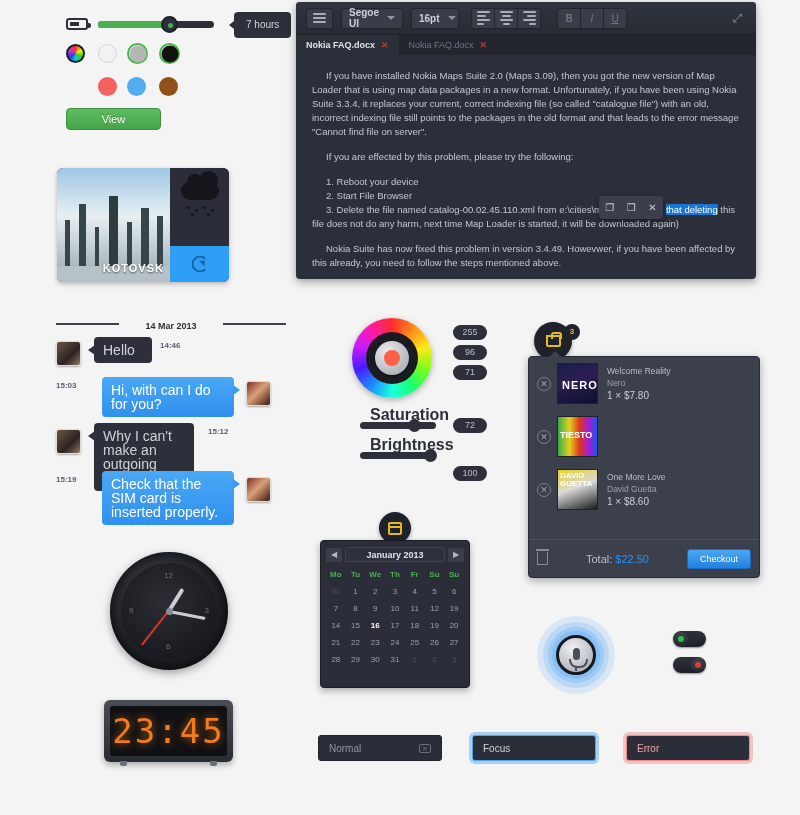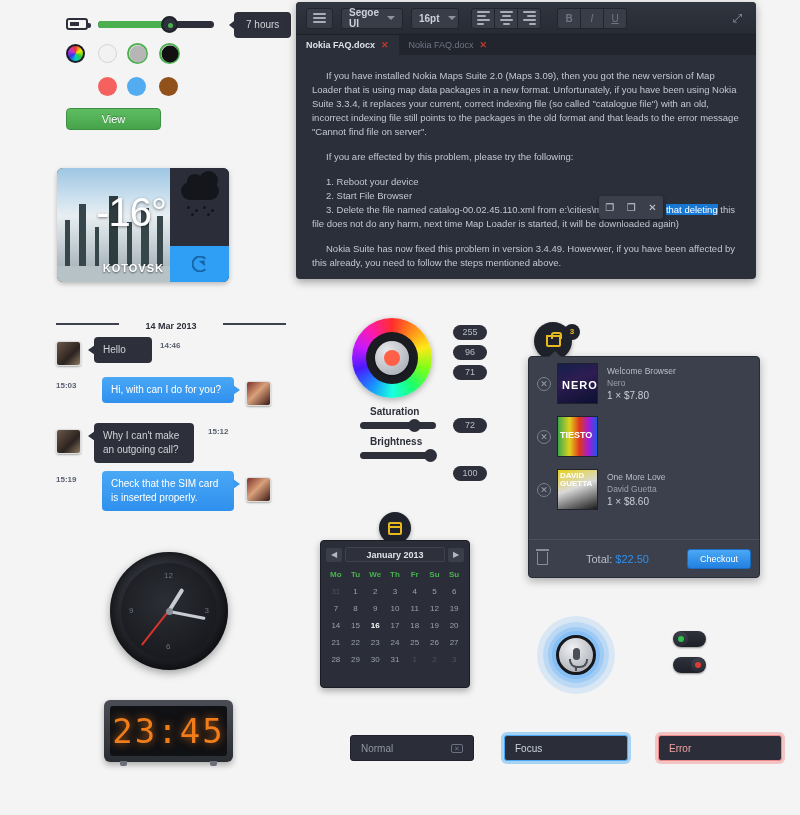--- a/index.html
+++ b/index.html
@@ -138,21 +138,21 @@
   .chat-date span{ font-size:9px; font-weight:bold; color:#2d303a; }
   .chat-row{ position:absolute; width:100%; }
   .avatar{
     position:absolute; width:25px; height:25px; border-radius:3px;
     border:1px solid #ddd; box-shadow:0 1px 2px rgba(0,0,0,.3); overflow:hidden;
   }
   .avatar.a1{ background:linear-gradient(135deg,#6b5848,#2c2320 60%,#8c7a60); }
   .avatar.a2{ background:linear-gradient(135deg,#7d2e28,#d9a07a 45%,#3a1814); }
   .bubble{
     position:absolute; padding:6px 9px; border-radius:4px;
-    font-size:10px; line-height:14px; max-width:150px;
+    font-size:14px; line-height:14px; max-width:150px;
   }
   .bubble.dark{ background:#2d303a; color:#cfd2d8; }
   .bubble.blue{ background:linear-gradient(#4aa8f5,#2f90ee); color:#fff; }
   .bubble.dark::before{
     content:''; position:absolute; left:-6px; top:8px;
     border-top:5px solid transparent; border-bottom:5px solid transparent;
     border-right:7px solid #2d303a;
   }
   .bubble.blue::after{
     content:''; position:absolute; right:-6px; top:8px;
@@ -265,21 +265,21 @@
     z-index:2; box-shadow:0 1px 3px rgba(0,0,0,.5);
   }
   .wheel-knob::after{
     content:''; position:absolute; left:9px; top:9px; width:16px;height:16px;
     border-radius:50%; background:#ff6047;
   }
   .pill{
     position:absolute; width:34px; height:15px; background:#2d303a; border-radius:8px;
     color:#b9bdc7; font-size:9px; text-align:center; line-height:15px;
   }
-  .ps-label{ position:absolute; font-size:10px; font-weight:bold; color:#2d303a; }
+  .ps-label{ position:absolute; font-size:16px; font-weight:bold; color:#2d303a; }
   .ps-track{ position:absolute; height:7px; background:#2d303a; border-radius:4px; width:76px; }
   .ps-knob{ position:absolute; width:13px; height:13px; background:#2d303a; border-radius:50%; top:-3px; }
 
   
   #calendar-widget{ left:320px; top:512px; width:150px; height:180px; }
   .cal-badge{
     position:absolute; left:50%; margin-left:-16px; top:0; width:32px; height:32px;
     border-radius:50%; background:#1f222b; display:flex; align-items:center; justify-content:center;
     box-shadow:0 2px 4px rgba(0,0,0,.3);
   }
@@ -382,21 +382,21 @@
   }
   .toggle .thumb{
     position:absolute; top:1px; width:14px; height:14px; border-radius:50%;
     background:linear-gradient(#3e424d,#272a33);
   }
   .toggle .dot{ position:absolute; left:4px; top:4px; width:6px; height:6px; border-radius:50%; }
 
   
   .field{
     position:absolute; height:26px; background:#2b2e38; border-radius:3px;
-    display:flex; align-items:center; padding:0 10px; font-size:10px; color:#8f95a3;margin-left:32px;
+    display:flex; align-items:center; padding:0 10px; font-size:10px; color:#8f95a3;
   }
   #field-normal{ left:318px; top:735px; width:124px; border:1px solid #1f222a; }
   #field-focus{ left:472px; top:735px; width:124px; border:1px solid #4aa8f5;
                 box-shadow:0 0 0 3px rgba(74,168,245,.45); color:#cdd2dc; }
   #field-error{ left:626px; top:735px; width:124px; border:1px solid #f08a8a;
                 box-shadow:0 0 0 3px rgba(240,138,138,.45); color:#f0a3a3; }
   .clear-icon{
     margin-left:auto; width:12px; height:9px; border:1px solid #6b7180; border-radius:2px;
     font-size:7px; color:#6b7180; text-align:center; line-height:7px;
   }
@@ -434,21 +434,20 @@
 <div class="abs" id="weather-widget">
   <div class="weather-photo">
     <div class="tree" style="left:8px;width:5px;height:62px"></div>
     <div class="tree" style="left:22px;width:7px;height:78px"></div>
     <div class="tree" style="left:38px;width:4px;height:55px"></div>
     <div class="tree" style="left:52px;width:9px;height:86px;background:#2e3c40"></div>
     <div class="tree" style="left:70px;width:5px;height:60px"></div>
     <div class="tree" style="left:84px;width:8px;height:74px"></div>
     <div class="tree" style="left:100px;width:6px;height:66px"></div>
     <div class="tree" style="left:0;bottom:0;width:113px;height:16px;background:#b7c2c7"></div>
-    <div class="weather-temp">-16°</div>
     <div class="weather-city">KOTOVSK</div>
   </div>
   <div class="weather-right">
     <div class="weather-icon-box">
       <div class="cloud"></div>
       <span class="flake" style="left:17px;top:38px"></span>
       <span class="flake" style="left:25px;top:41px"></span>
       <span class="flake" style="left:33px;top:38px"></span>
       <span class="flake" style="left:41px;top:41px"></span>
       <span class="flake" style="left:21px;top:45px"></span>
@@ -678,21 +677,21 @@
     </div>
   <div class="cart-count">3</div>
   <div class="cart-panel">
 
     <div class="cart-item">
       <div class="cart-remove">✕</div>
       <div class="cart-thumb" style="background:linear-gradient(160deg,#13204a,#2e1d52 40%,#0b1030);">
         <span style="position:absolute;left:4px;top:15px;color:#fff;font-size:11px;font-weight:bold;letter-spacing:1px">NERO</span>
       </div>
       <div class="cart-meta">
-        <div class="cart-title">Welcome Browser</div>
+        <div class="cart-title">Welcome Reality</div>
         <div class="cart-artist">Nero</div>
         <div class="cart-price">1 × $7.80</div>
       </div>
     </div>
 
     <div class="cart-item">
       <div class="cart-remove">✕</div>
       <div class="cart-thumb" style="background:linear-gradient(90deg,#3faa4a,#e0d11c 30%,#e0371c 55%,#9c1ce0 80%,#1c5ae0);">
         <span style="position:absolute;left:2px;top:13px;color:#fff;font-size:9px;font-weight:bold">TIESTO</span>
       </div>

